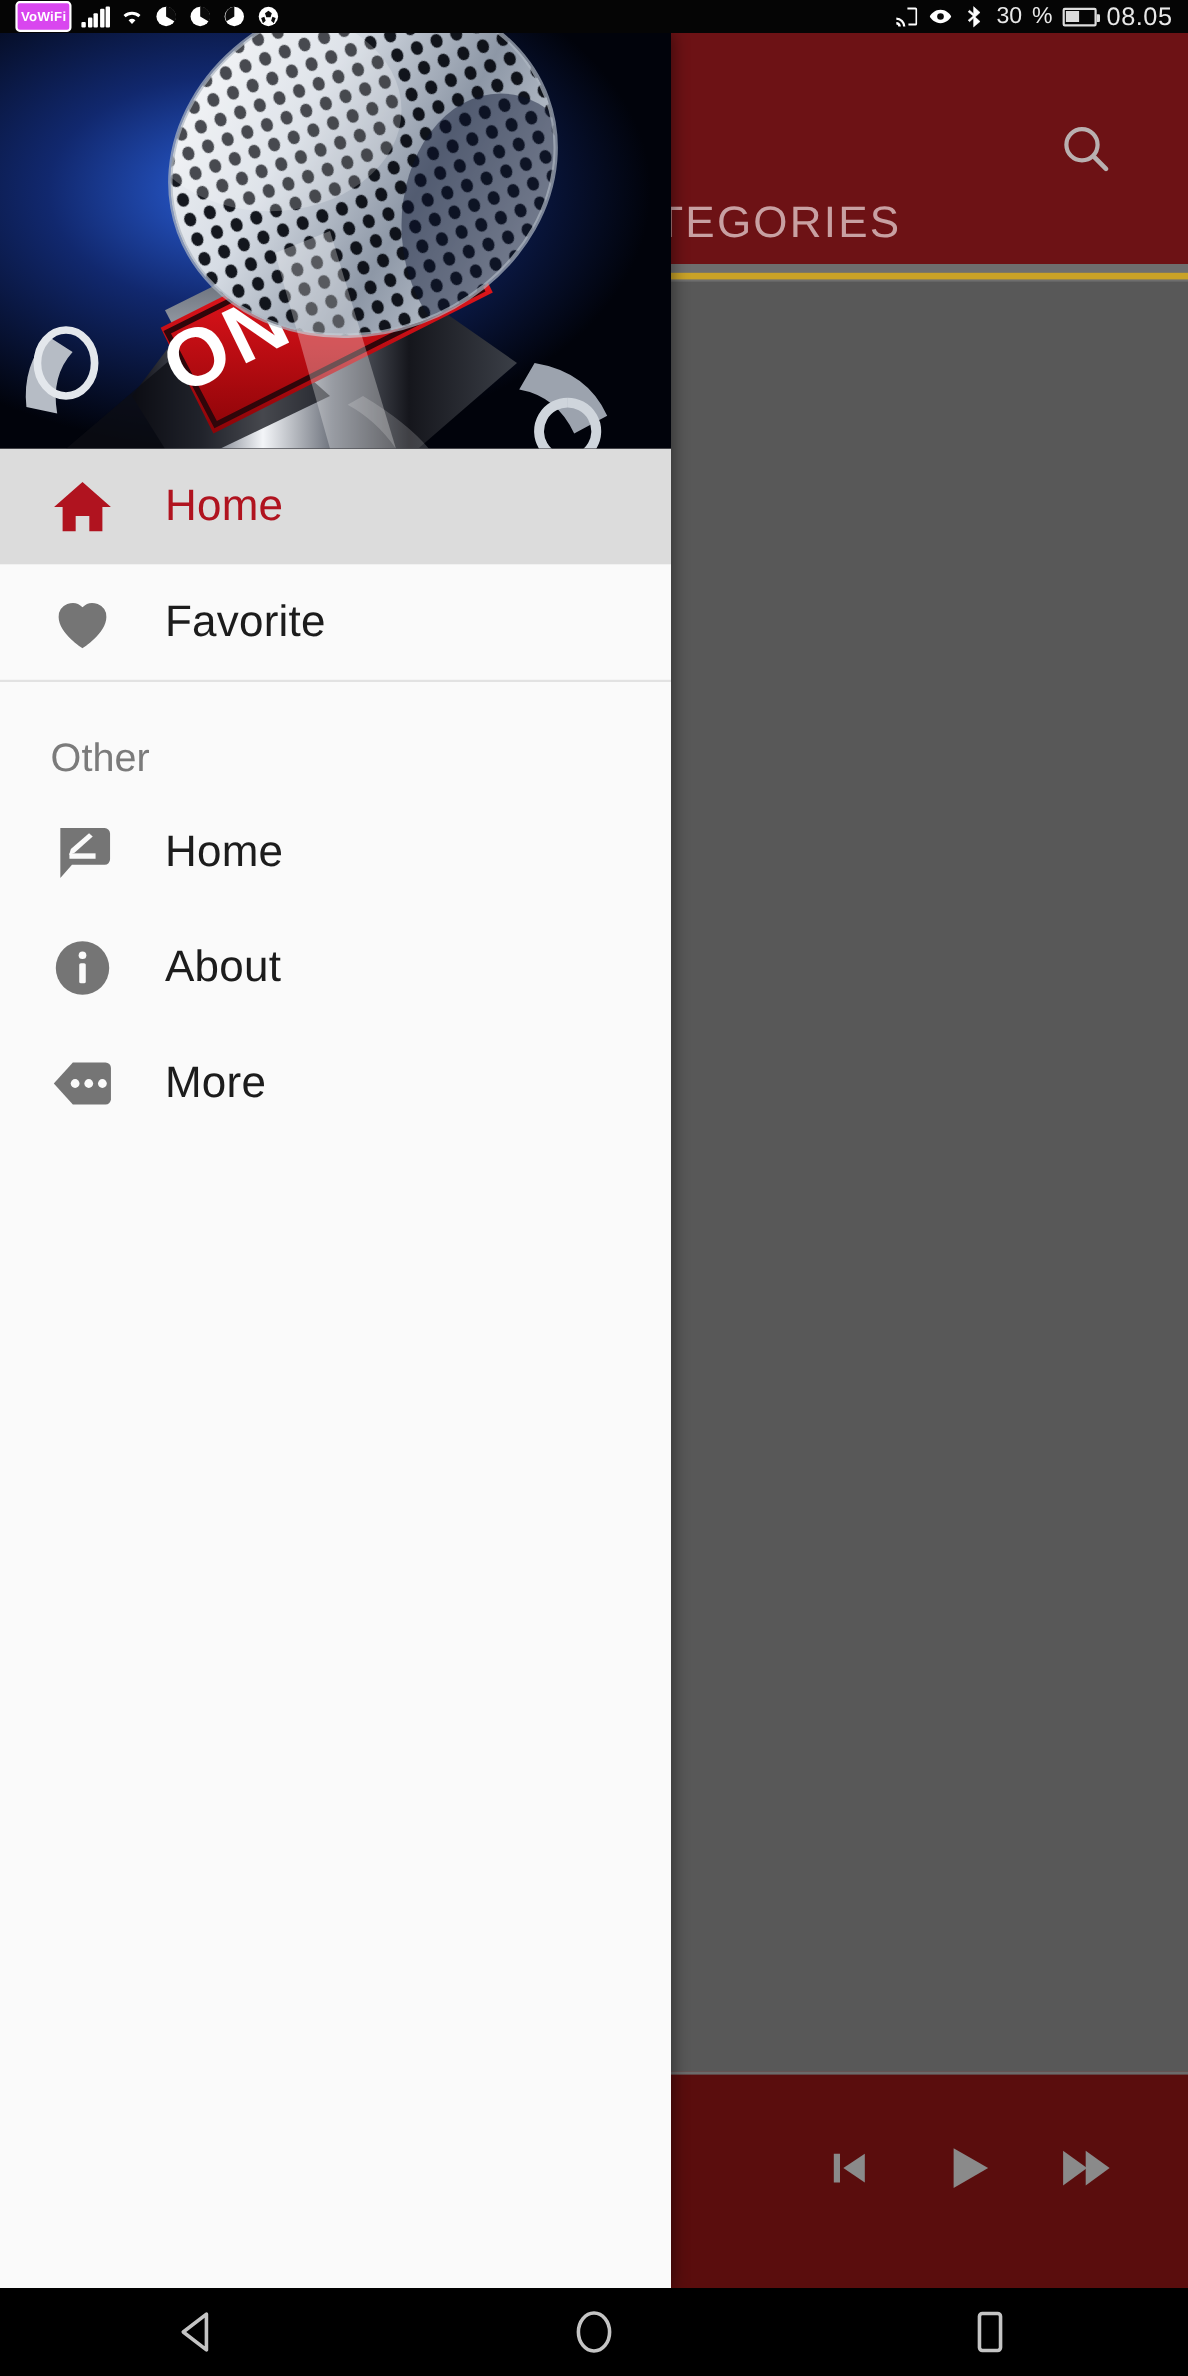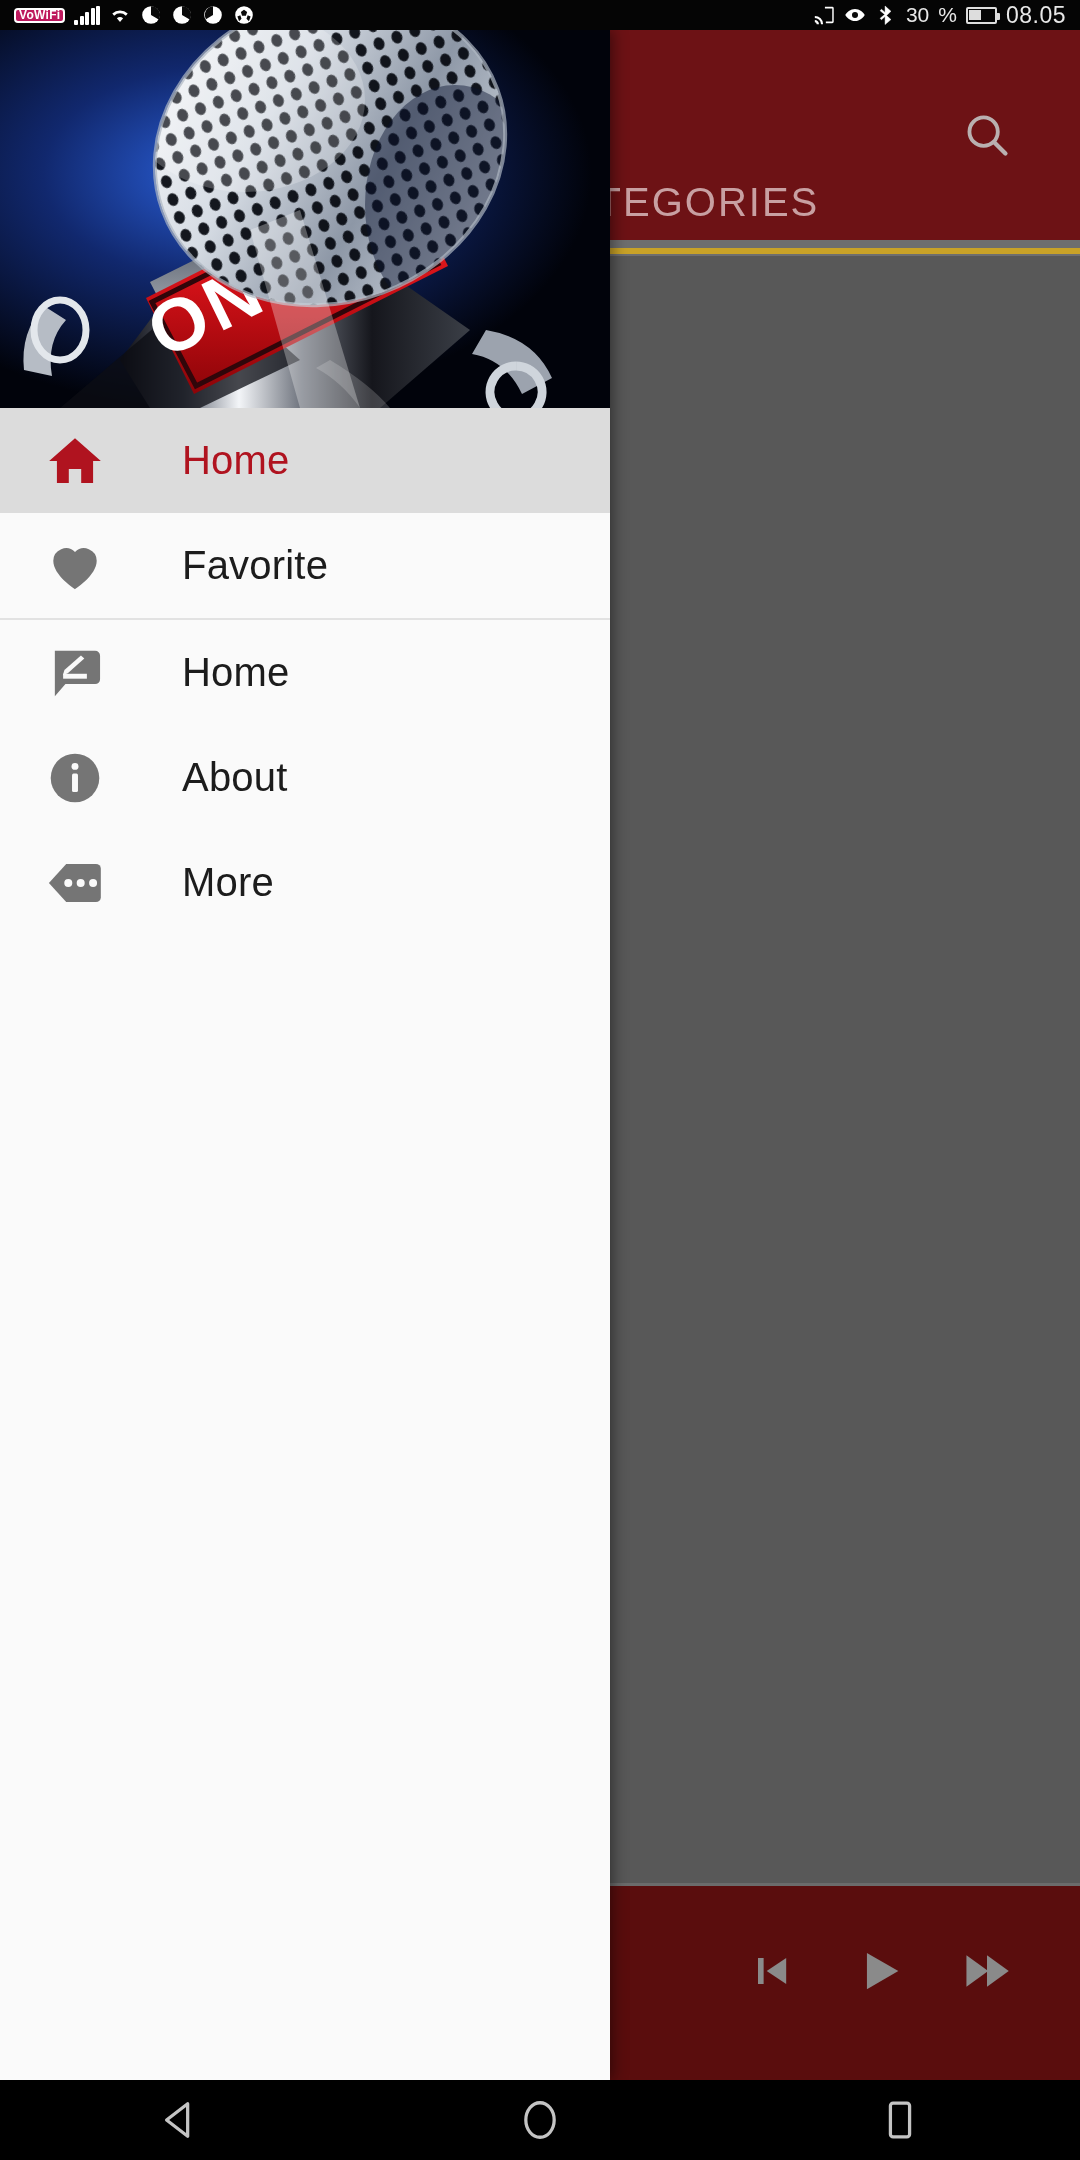--- a/index.html
+++ b/index.html
@@ -7,22 +7,22 @@
   body { font-family:"Liberation Sans", sans-serif; -webkit-font-smoothing:antialiased; }
 
   #screen { position:relative; width:1080px; height:2160px; background:#000; overflow:hidden; }
 
   
   .statusbar { position:absolute; left:0; top:0; width:1080px; height:30px;
                background:#050505; color:#fff; display:flex; align-items:center;
                justify-content:space-between; padding:0 14px; z-index:90; }
   .sb-left, .sb-right { display:flex; align-items:center; gap:9px; }
   .vowifi { border:2px solid #fff; border-radius:4px; font-size:12px; font-weight:bold;
-            letter-spacing:0.3px; padding:0 3px; line-height:16px; height:15px;
-            display:flex; align-items:center; color:#fff; background:#be185d; }
+            letter-spacing:0.3px; padding:0 3px; line-height:16px; height:28px;
+            display:flex; align-items:center; color:#fff; background:#d946ef; }
   .sig { display:flex; align-items:flex-end; gap:1.5px; height:19px; }
   .sig i { display:block; width:4px; background:#fff; border-radius:1px; }
   .sig i:nth-child(1){height:5px;} .sig i:nth-child(2){height:9px;}
   .sig i:nth-child(3){height:13px;} .sig i:nth-child(4){height:17px;}
   .sig i:nth-child(5){height:19px;}
   .sb-ico { width:22px; height:22px; display:block; }
   .sb-time { font-size:23px; letter-spacing:0.5px; color:#e8e8e8; margin-left:0; }
   .sb-batt { font-size:21px; color:#e8e8e8; }
   .battbox { width:31px; height:17px; border:2px solid #ddd; border-radius:2px;
              position:relative; display:flex; align-items:center; padding:1.5px; }
@@ -48,21 +48,21 @@
   
   .drawer { position:absolute; left:0; top:30px; width:610px; height:2050px;
             background:#fafafa; z-index:40; box-shadow:3px 0 14px rgba(0,0,0,0.45); }
 
   .drawer-header { position:relative; width:610px; height:378px; overflow:hidden;
                    background:#05050c; }
   .mic-art { position:absolute; inset:0; }
 
   .nav-list { position:relative; width:610px; }
   .nav-item { position:relative; display:flex; align-items:center; height:105px;
-              padding-left:0;gap:32px; }
+              padding-left:0; }
   .nav-item.selected { background:#dcdcdc; }
   .nav-icon { width:150px; height:105px; display:flex; align-items:center;
               justify-content:center; flex:0 0 150px; }
   .nav-label { font-size:40px; color:#1c1c1c; letter-spacing:0.2px; }
   .nav-item.selected .nav-label { color:#b0131f; }
 
   .divider { width:610px; height:2px; background:#e2e2e2; }
   .section-label { font-size:36px; color:#7b7b7b; padding:48px 0 12px 46px; }
 
   
@@ -207,20 +207,21 @@
           <svg width="62" height="62" viewBox="0 0 24 24">
             <path d="M12 21s-8.4-5.3-8.4-11A4.9 4.9 0 0 1 12 6.6 4.9 4.9 0 0 1 20.4 10c0 5.7-8.4 11-8.4 11z" fill="#757575"></path>
           </svg>
         </span>
         <span class="nav-label">Favorite</span>
       </div>
     </div>
 
     <div class="divider"></div>
 
+    <div class="section-label">Other</div>
 
     <div class="nav-list">
 
       <div class="nav-item">
         <span class="nav-icon">
           <svg width="62" height="62" viewBox="0 0 24 24">
             <path d="M4.2 3.4h15.6a1.9 1.9 0 0 1 1.9 1.9v9.1a1.9 1.9 0 0 1-1.9 1.9H8.3L4.2 21Z" fill="#757575"></path>
             <path d="M15.6 6.4 9.2 12.1l-1.9.8.6-2.1 6.4-5.6z" fill="#fafafa"></path>
             <rect x="7.4" y="12.3" width="9.2" height="1.9" fill="#fafafa"></rect>
           </svg>

